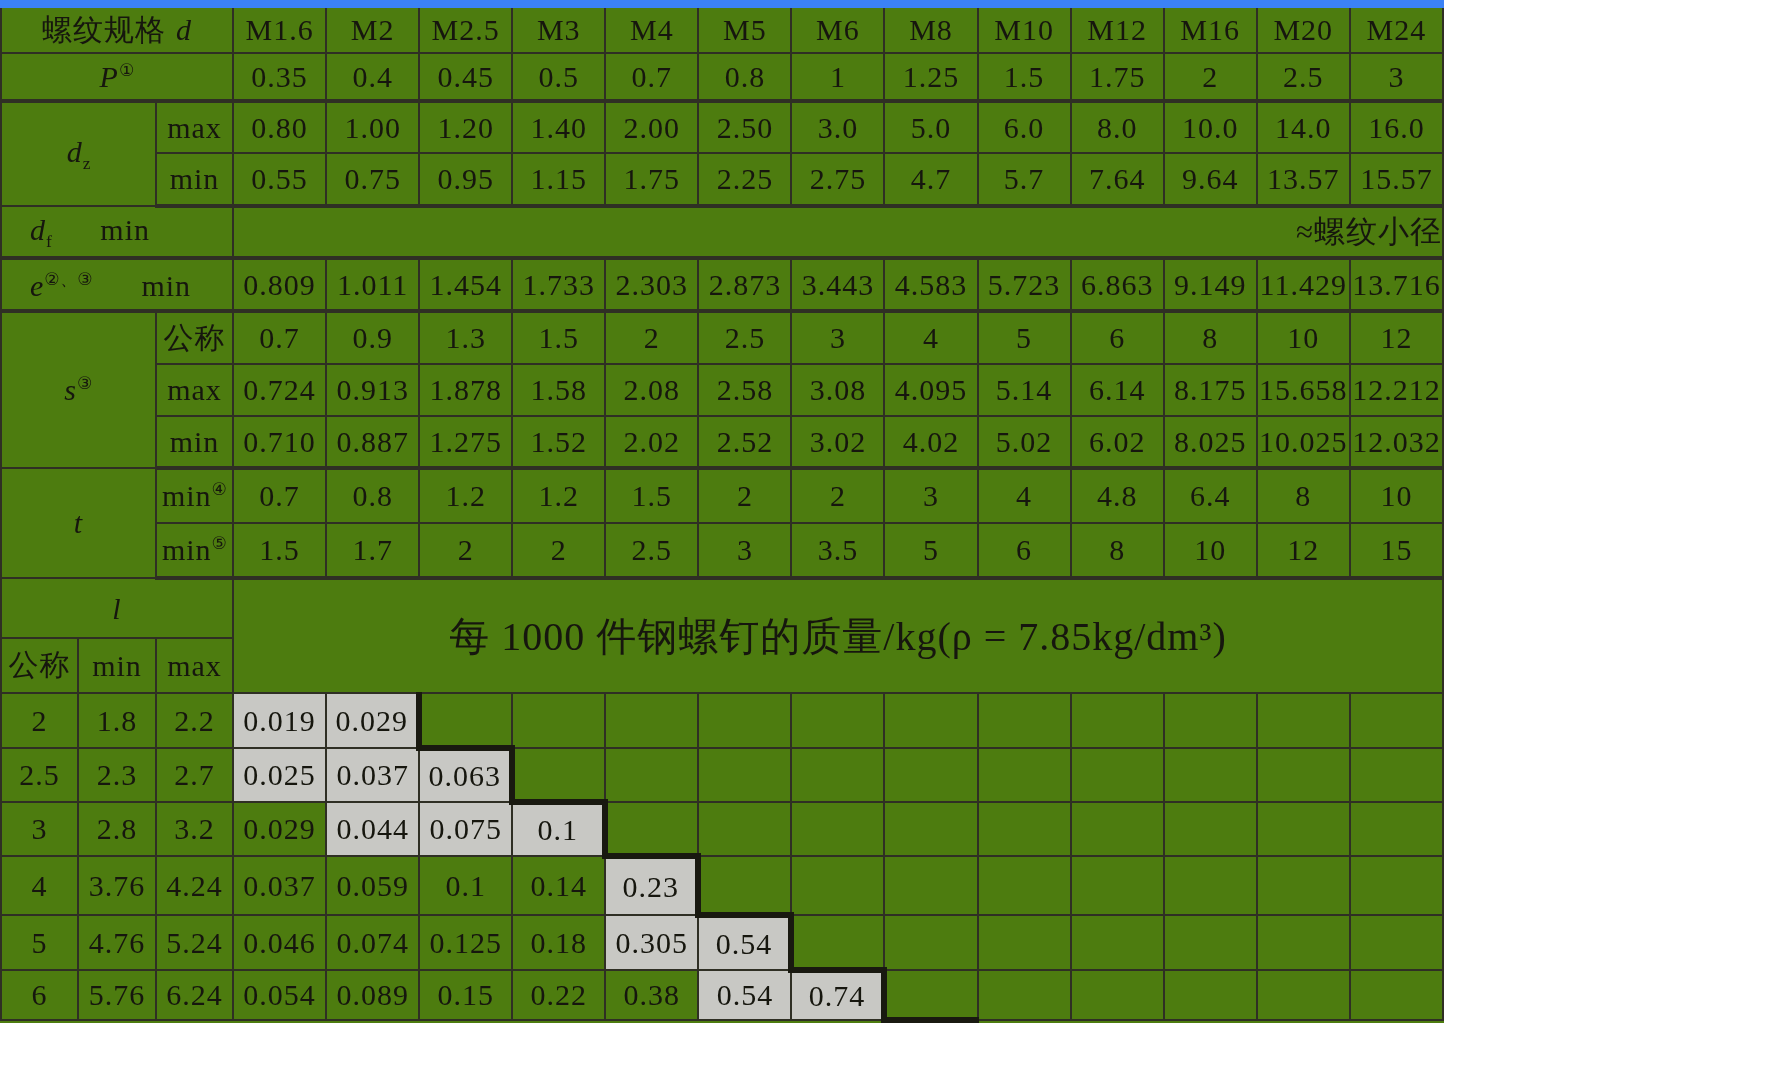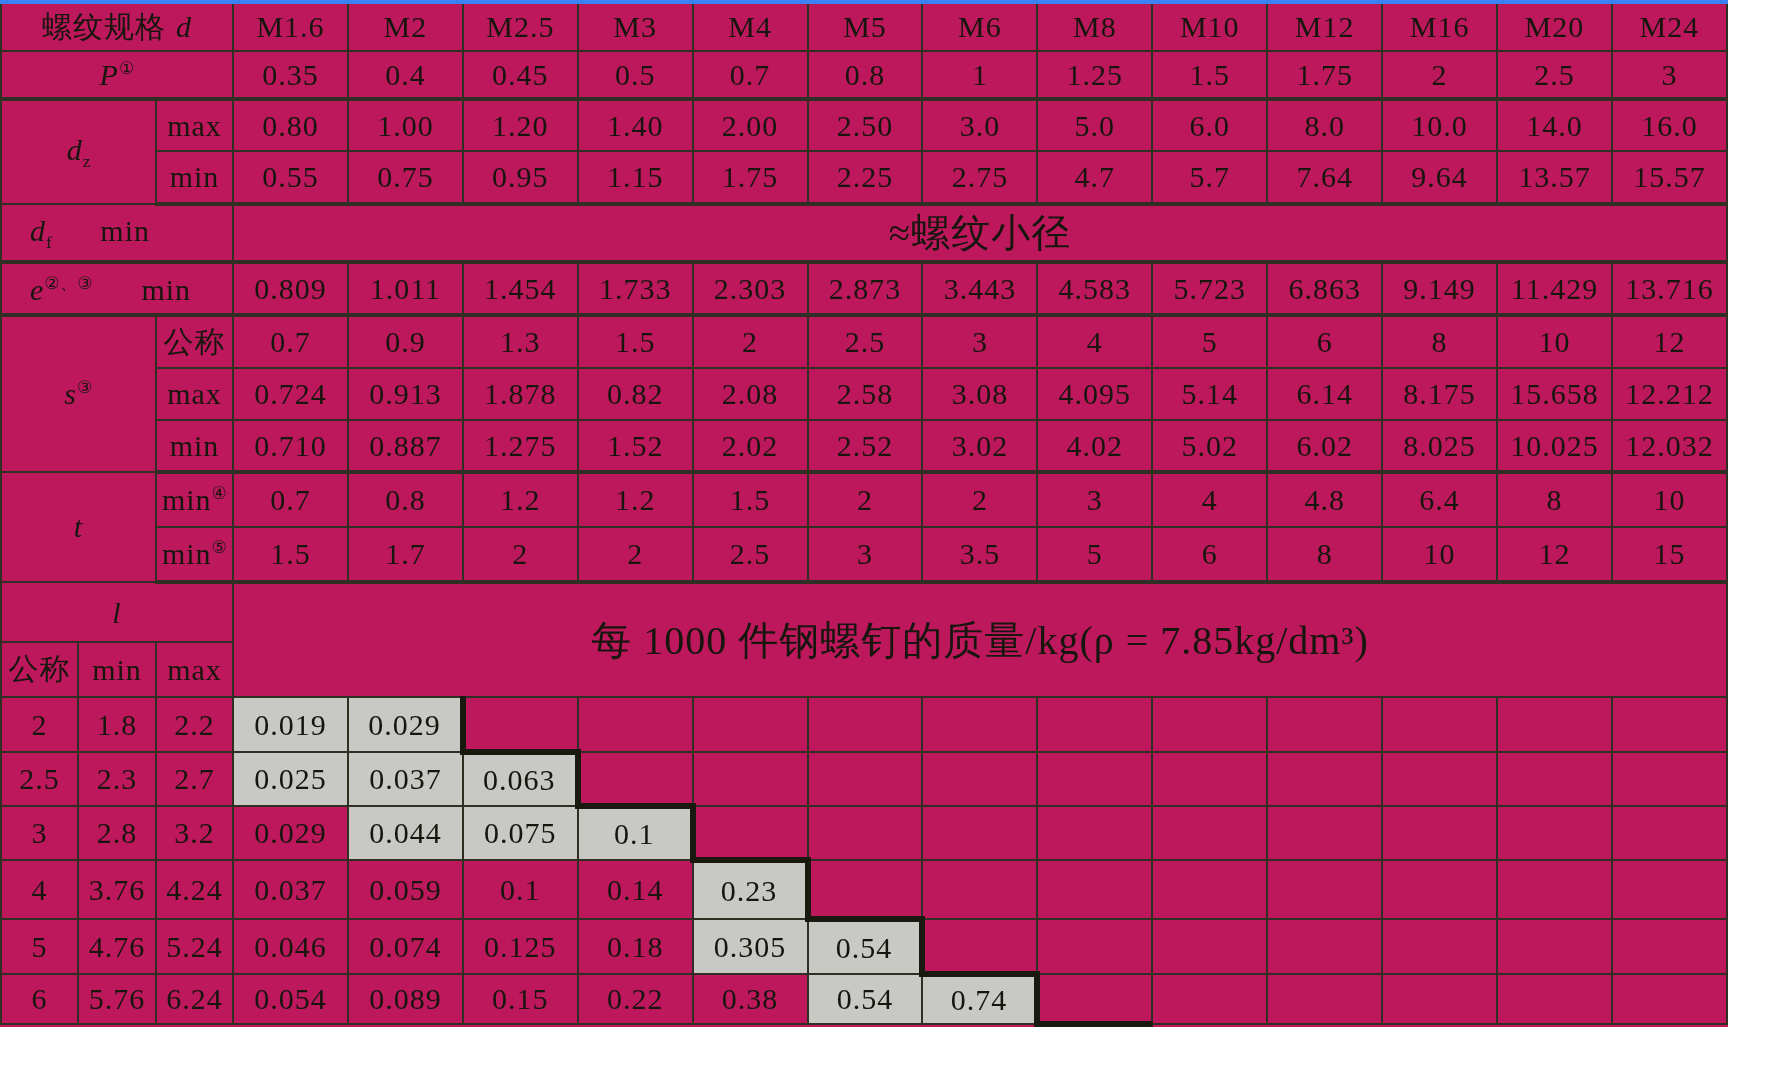--- a/index.html
+++ b/index.html
@@ -1,35 +1,35 @@
 <!DOCTYPE html>
 <html><head>
 <meta charset="utf-8">
 <style>
   html,body{margin:0;padding:0;background:#ffffff;}
   body{width:1772px;height:1089px;overflow:hidden;
        font-family:"Liberation Serif","DejaVu Serif",serif;color:#16160e;}
-  table{width:1728px;border-collapse:collapse;table-layout:fixed;
-        border-top:4px solid #3b82f6;border-left:2px solid #2f2f24;border-right:2px solid #2f2f24;
-        background:#be185d;}
+  table{width:1444px;border-collapse:collapse;table-layout:fixed;
+        border-top:8px solid #3b82f6;border-left:2px solid #2f2f24;border-right:2px solid #2f2f24;
+        background:#4d7c0f;}
   td{border:2px solid #2f2f24;text-align:center;vertical-align:middle;
      font-size:30px;letter-spacing:1px;padding:0;overflow:hidden;white-space:nowrap;}
   tr.sec > td{border-bottom-width:4px;}
   td.gray{background:#c8c8c4;margin-top:48px;}
   td.step-right{border-right:6px solid #191910;}
   td.step-bottom{border-bottom:6px solid #191910;}
   .v{font-style:italic;}
   sup,.sup{font-size:0.58em;vertical-align:super;letter-spacing:0;
      font-family:"DejaVu Sans","Liberation Serif",serif;}
   sub,.sub{font-size:0.58em;vertical-align:sub;letter-spacing:0;}
   td.dual{text-align:left;}
   td.dual .g1{display:inline-block;margin-left:28px;}
   td.dual .g2{display:inline-block;margin-left:40px;}
   td.mass-cell{font-size:40px;}
-  td.span-cell{font-size:39px;}
+  td.span-cell{font-size:31px;text-align:right;}
   .sp{display:inline-block;width:10px;}
 </style>
 </head>
 <body>
 
 <table>
   <colgroup>
     <col style="width:77px">
       <col style="width:78px">
       <col style="width:77px">
@@ -147,21 +147,21 @@
         <td>6</td>
         <td>8</td>
         <td>10</td>
         <td>12</td>
       </tr>
   <tr style="height:52px">
     <td>max</td>
   <td>0.724</td>
         <td>0.913</td>
         <td>1.878</td>
-        <td>0.82</td>
+        <td>1.58</td>
         <td>2.08</td>
         <td>2.58</td>
         <td>3.08</td>
         <td>4.095</td>
         <td>5.14</td>
         <td>6.14</td>
         <td>8.175</td>
         <td>15.658</td>
         <td>12.212</td>
       </tr>

